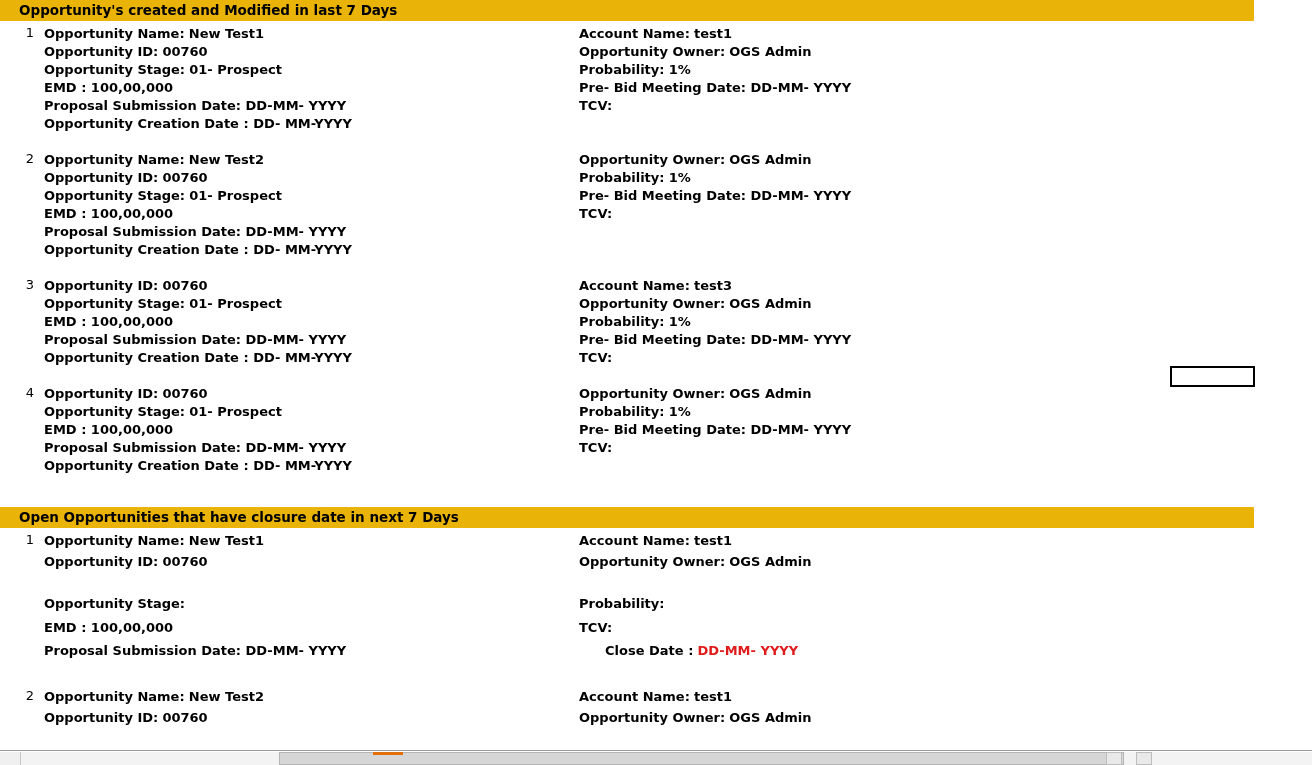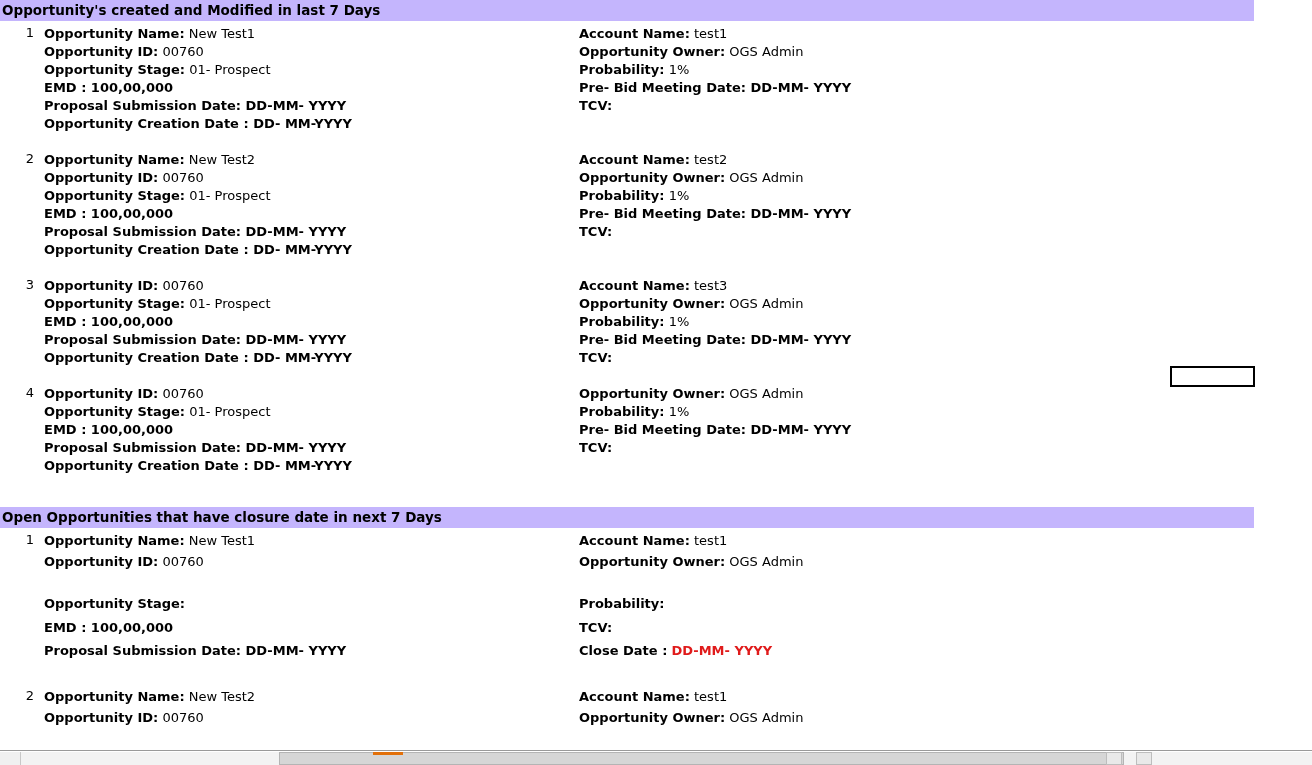--- a/index.html
+++ b/index.html
@@ -17,27 +17,27 @@
     position: relative;
   }
 
   .page {
     position: relative;
     width: 1312px;
     height: 765px;
   }
 
   .section-header {
-    background: #c4b5fd;
+    background: #eab308;
     color: #000000;
     font-weight: bold;
     font-size: 13.5px;
     height: 21px;
     line-height: 21px;
-    padding-left: 2px;
+    padding-left: 19px;
     width: 1254px;
     box-sizing: border-box;
     overflow: hidden;
     white-space: nowrap;
   }
 
   .record {
     position: relative;
     display: flex;
     flex-direction: row;
@@ -64,21 +64,21 @@
   }
 
   .fld {
     line-height: 18px;
     white-space: nowrap;
   }
   .fld .lbl {
     font-weight: bold;
   }
   .fld .val {
-    font-weight: normal;
+    font-weight: bold;
   }
   .fld .val-red {
     font-weight: bold;
     color: #E01B1B;
   }
   .fld.blank {
     height: 18px;
   }
 
   .spacer-rec { height: 18px; }
@@ -181,21 +181,20 @@
     <div class="rec-num">2</div>
     <div class="col col-left">
       <div class="fld"><span class="lbl">Opportunity Name:</span> <span class="val">New Test2</span></div>
       <div class="fld"><span class="lbl">Opportunity ID:</span> <span class="val">00760</span></div>
       <div class="fld"><span class="lbl">Opportunity Stage:</span> <span class="val">01- Prospect</span></div>
       <div class="fld"><span class="lbl">EMD : 100,00,000</span></div>
       <div class="fld"><span class="lbl">Proposal Submission Date: DD-MM- YYYY</span></div>
       <div class="fld"><span class="lbl">Opportunity Creation Date : DD- MM-YYYY</span></div>
     </div>
     <div class="col col-right">
-      <div class="fld"><span class="lbl">Account Name:</span> <span class="val">test2</span></div>
       <div class="fld"><span class="lbl">Opportunity Owner:</span> <span class="val">OGS Admin</span></div>
       <div class="fld"><span class="lbl">Probability:</span> <span class="val">1%</span></div>
       <div class="fld"><span class="lbl">Pre- Bid Meeting Date: DD-MM- YYYY</span></div>
       <div class="fld"><span class="lbl">TCV:</span></div>
     </div>
   </div>
 
   <div class="spacer-rec"></div>
 
   <div class="record">
@@ -246,21 +245,21 @@
       <div class="fld" style="line-height:24px;"><span class="lbl">Opportunity Stage:</span></div>
       <div class="fld" style="line-height:24px;"><span class="lbl">EMD : 100,00,000</span></div>
       <div class="fld" style="line-height:22px;"><span class="lbl">Proposal Submission Date: DD-MM- YYYY</span></div>
     </div>
     <div class="col col-right">
       <div class="fld"><span class="lbl">Account Name:</span> <span class="val">test1</span></div>
       <div class="fld" style="line-height:24px;"><span class="lbl">Opportunity Owner:</span> <span class="val">OGS Admin</span></div>
       <div class="fld blank"></div>
       <div class="fld" style="line-height:24px;"><span class="lbl">Probability:</span></div>
       <div class="fld" style="line-height:24px;"><span class="lbl">TCV:</span></div>
-      <div class="fld" style="line-height:22px;"><span class="lbl">Close Date :</span> <span class="val-red">DD-MM- YYYY</span></div>
+      <div class="fld" style="line-height:22px;margin-left:26px;"><span class="lbl">Close Date :</span> <span class="val-red">DD-MM- YYYY</span></div>
     </div>
   </div>
 
   <div class="spacer-rec" style="height:26px;"></div>
 
   <div class="record">
     <div class="rec-num">2</div>
     <div class="col col-left">
       <div class="fld"><span class="lbl">Opportunity Name:</span> <span class="val">New Test2</span></div>
       <div class="fld" style="line-height:24px;"><span class="lbl">Opportunity ID:</span> <span class="val">00760</span></div>

